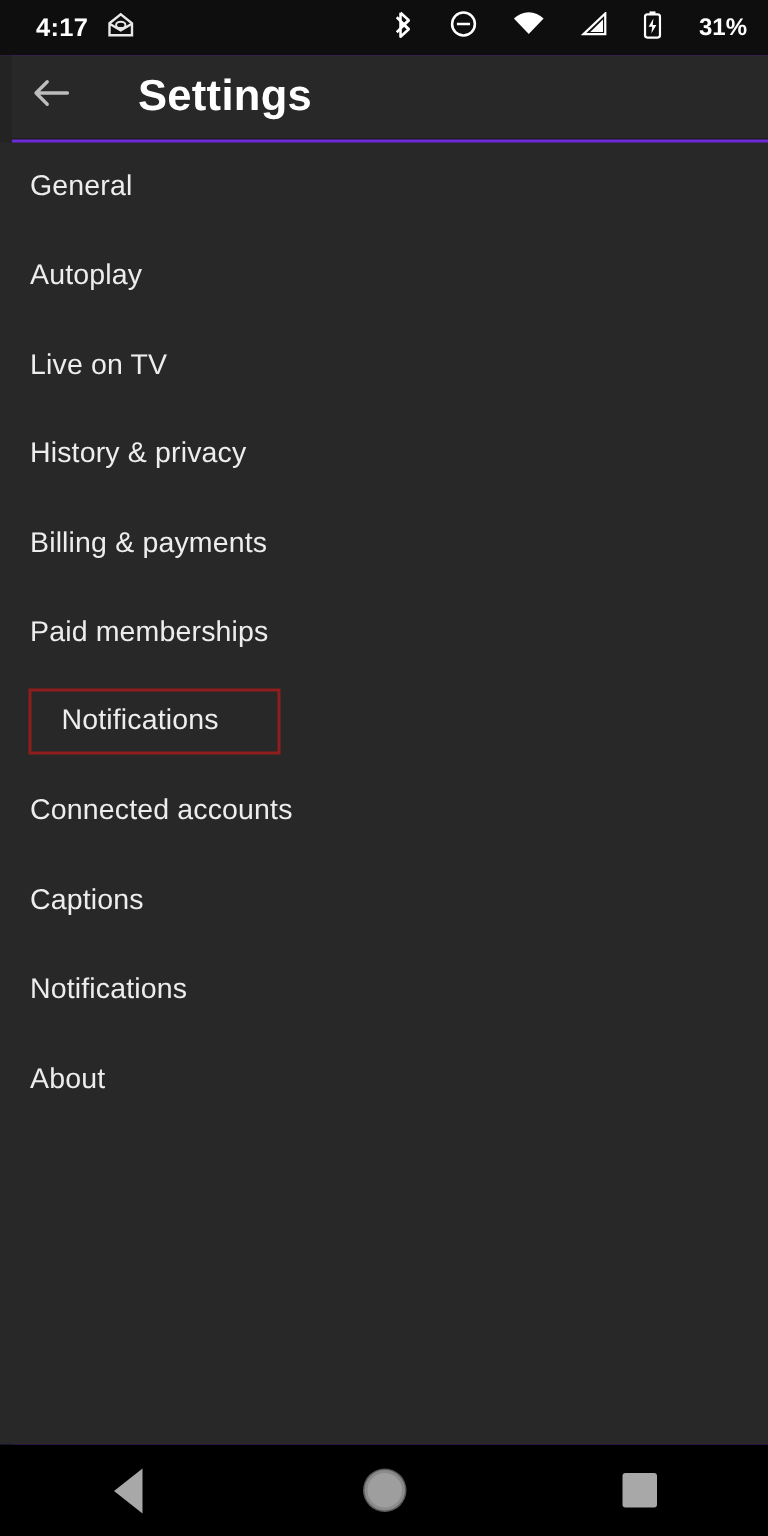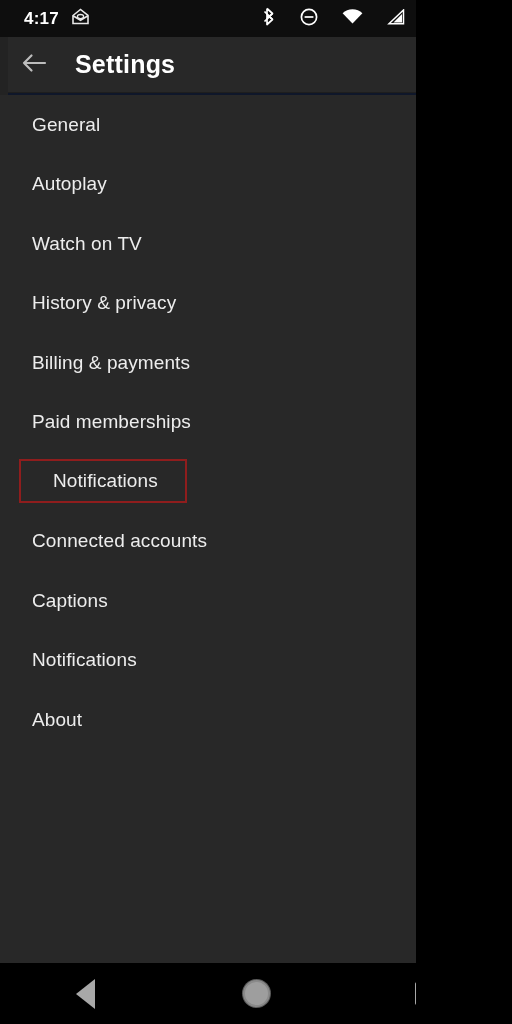--- a/index.html
+++ b/index.html
@@ -4,22 +4,22 @@
 <style>
   * { margin:0; padding:0; box-sizing:border-box; }
   html,body {
     width:512px; height:1024px;
     background:#000;
     font-family:"Liberation Sans", sans-serif;
     overflow:hidden;
   }
   #screen {
     position:relative;
-    width:416px; height:1024px;
-    background:#0f172a;
+    width:512px; height:1024px;
+    background:#6d28d9;
     overflow:hidden;
   }
 
   
   #status-bar {
     position:absolute; top:0; left:0;
     width:512px; height:37px;
     background:#0e0e0e;
     display:flex; align-items:center;
     padding:0 14px 0 24px;
@@ -43,24 +43,24 @@
     background:#282828;
     display:flex; align-items:center;
   }
   #back-button {
     width:56px; height:55px;
     display:flex; align-items:center; justify-content:center;
     margin-left:6px;
   }
   #page-title {
     color:#ffffff;
-    font-size:25px;
+    font-size:29px;
     font-weight:bold;
     letter-spacing:0.2px;
-    margin-left:13px;
+    margin-left:30px;
   }
   #app-bar-divider {
     position:absolute; top:92px; left:0;
     width:512px; height:1px;
     background:#1e1e1e;
   }
 
   
   #left-edge {
     position:absolute; top:37px; left:0;
@@ -71,21 +71,21 @@
   
   #settings-list {
     position:absolute; top:95px; left:0;
     width:512px; height:868px;
     background:#282828;
   }
   .list-item {
     position:relative;
     height:59.5px;
     display:flex; align-items:center;
-    padding-left:32px;
+    padding-left:20px;
   }
   .list-item-label {
     color:#ededed;
     font-size:19px;
     letter-spacing:0.1px;
     white-space:nowrap;
   }
   .list-item.highlighted {
     margin-left:19px;
     margin-right:325px;
@@ -193,21 +193,21 @@
   <div id="left-edge"></div>
 
   <div id="settings-list">
     <div class="list-item">
       <span class="list-item-label">General</span>
     </div>
     <div class="list-item">
       <span class="list-item-label">Autoplay</span>
     </div>
     <div class="list-item">
-      <span class="list-item-label">Watch on TV</span>
+      <span class="list-item-label">Live on TV</span>
     </div>
     <div class="list-item">
       <span class="list-item-label">History &amp; privacy</span>
     </div>
     <div class="list-item">
       <span class="list-item-label">Billing &amp; payments</span>
     </div>
     <div class="list-item">
       <span class="list-item-label">Paid memberships</span>
     </div>

